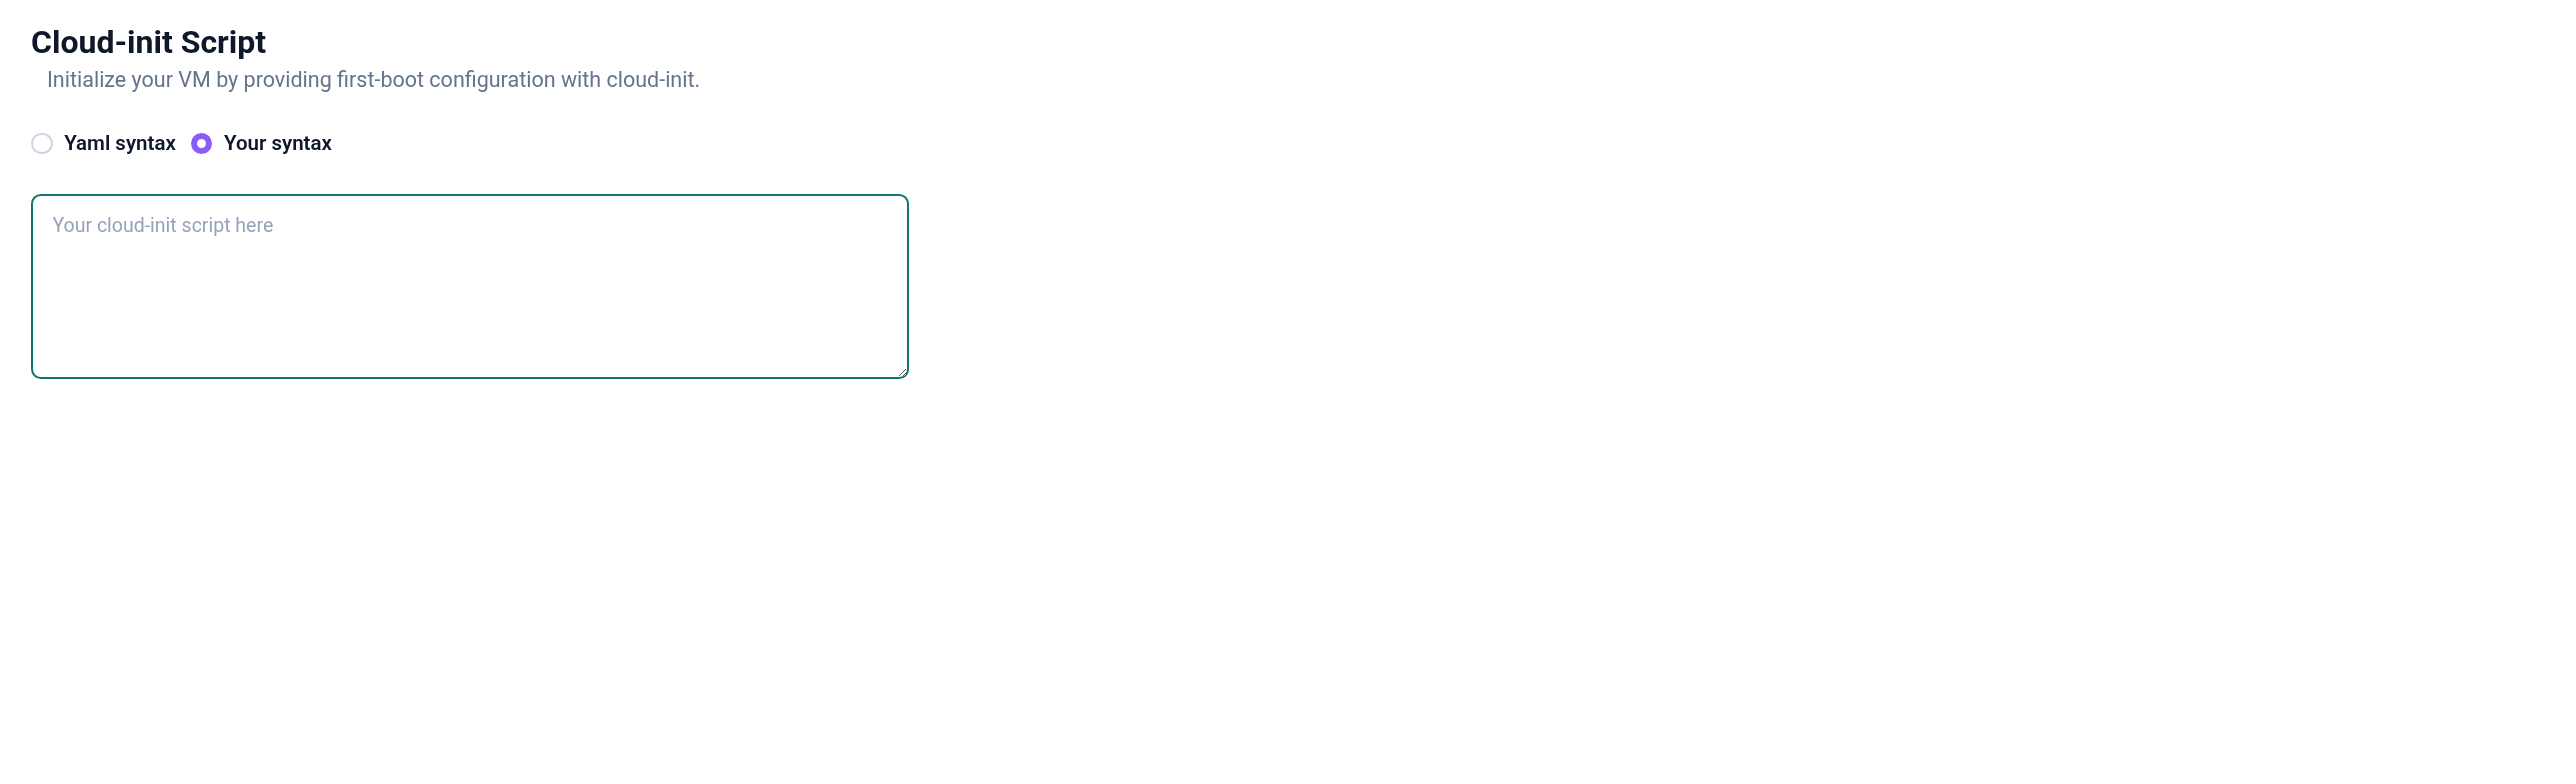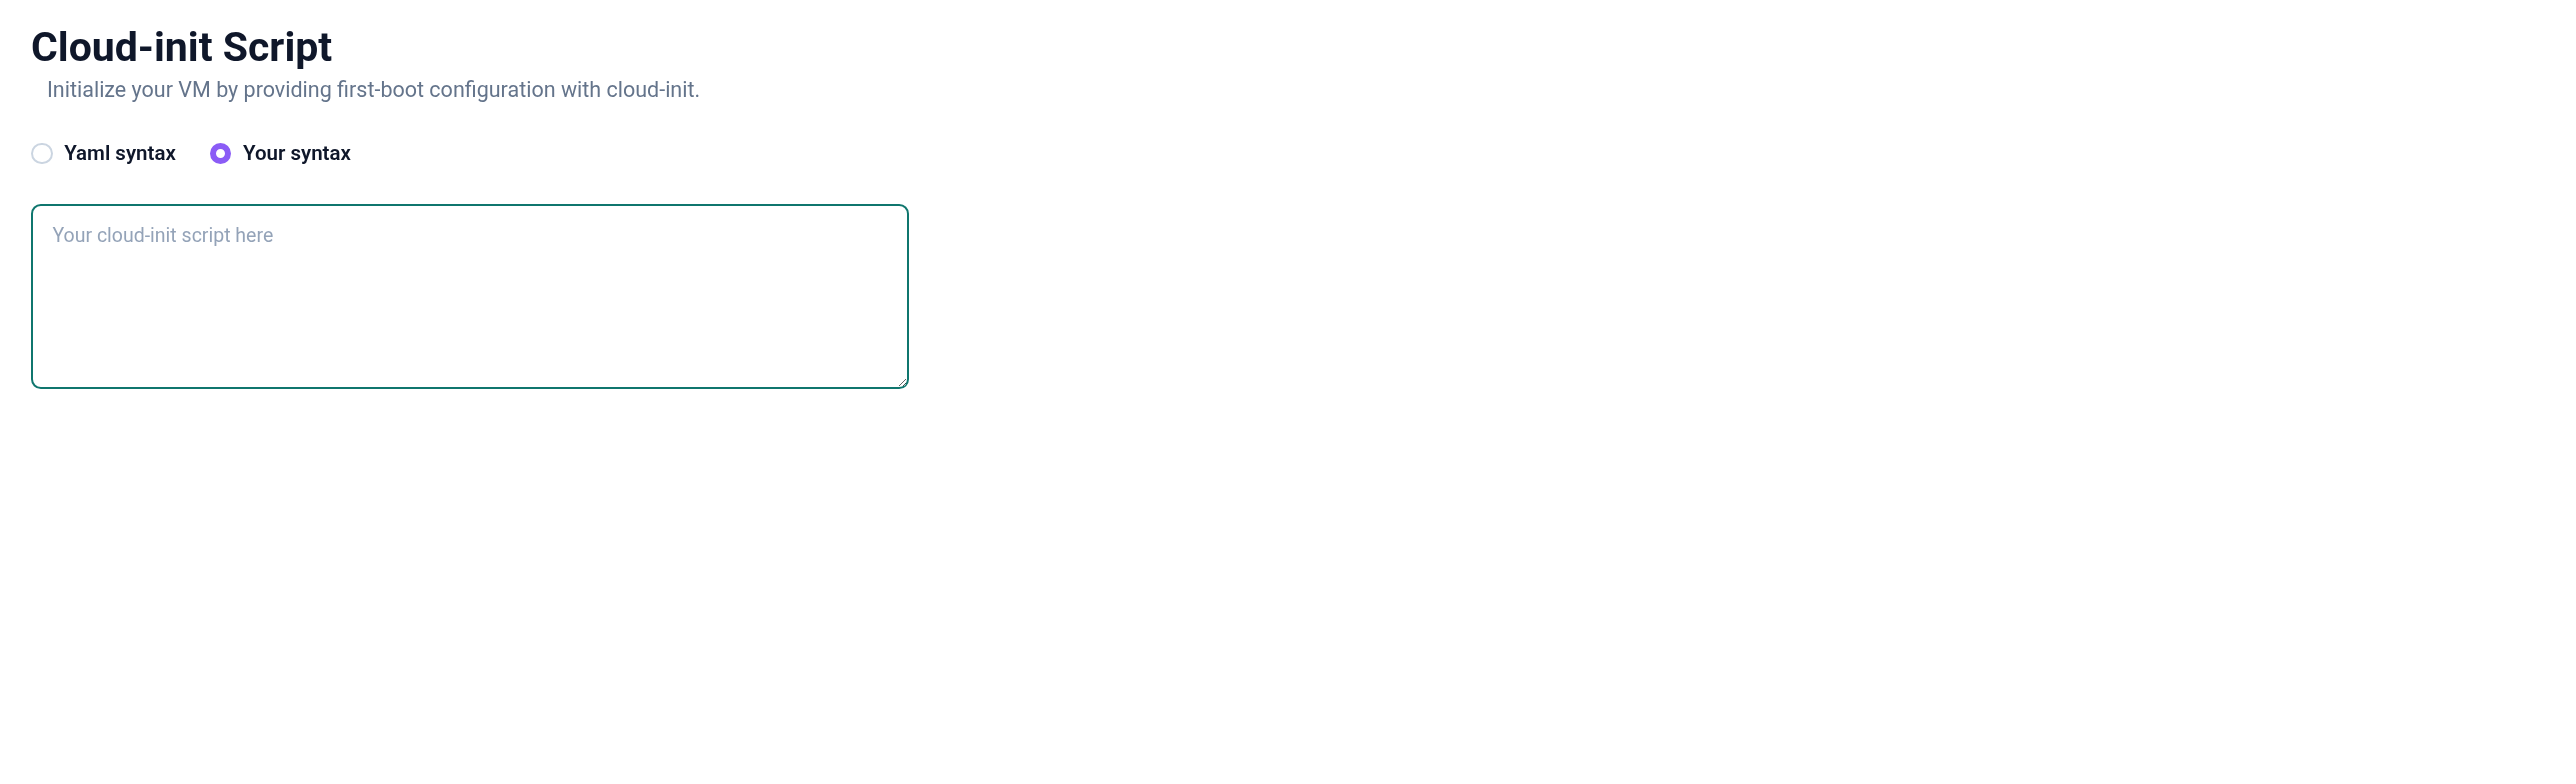--- a/index.html
+++ b/index.html
@@ -13,21 +13,21 @@
       background: #ffffff;
       padding: 23.4px 31px;
       width: 2576px;
     }
     
     .container {
       max-width: 878px;
     }
     
     .section-title {
-      font-size: 41px;
+      font-size: 32px;
       font-weight: 700;
       color: #0f172a;
       margin-bottom: 5.9px;
     }
     
     .section-description {
       font-size: 21.5px;
       color: #64748b;
       margin-bottom: 39px;
       margin-left: 16px;
@@ -35,21 +35,21 @@
     
     .format-label {
       font-size: 21.5px;
       font-weight: 700;
       color: #0f172a;
       margin-bottom: 19.5px;
     }
     
     .radio-group {
       display: flex;
-      gap: 34px;
+      gap: 15px;
       align-items: center;
       margin-bottom: 39px;
     }
     
     .radio-item {
       display: flex;
       align-items: center;
       gap: 11.7px;
       cursor: pointer;
     }

